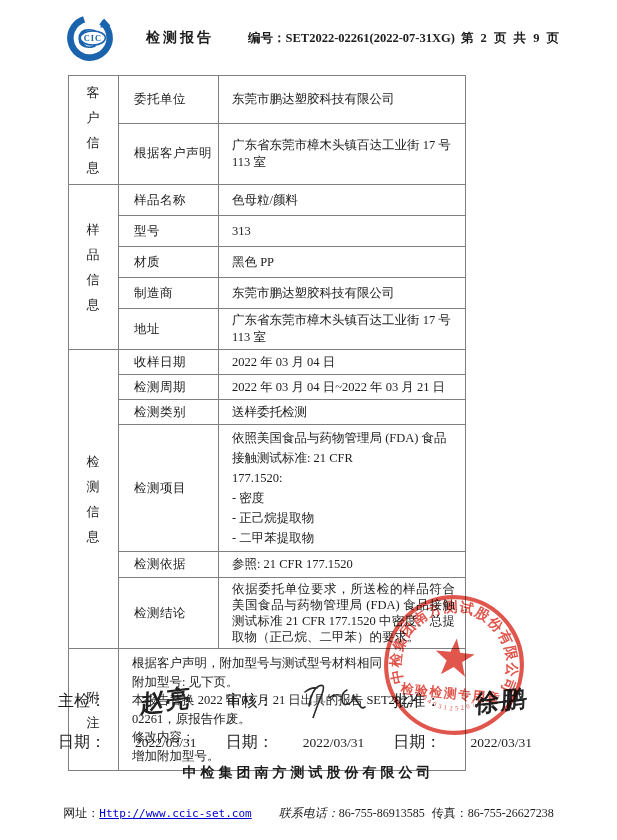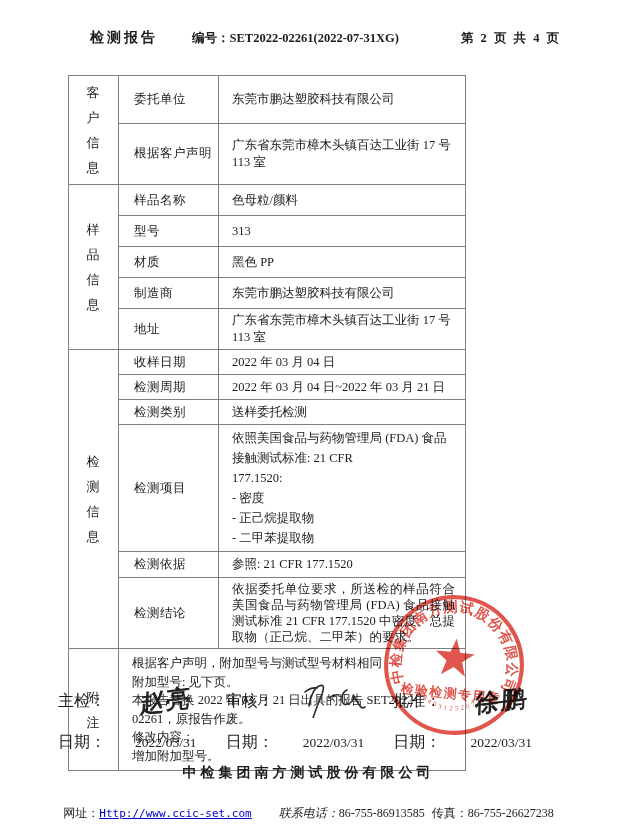--- a/index.html
+++ b/index.html
@@ -50,23 +50,34 @@
   
   .stamp{position:absolute;left:380px;top:591px;width:148px;height:148px;z-index:6;
          opacity:.9;mix-blend-mode:multiply;transform:rotate(6deg);}
 </style>
 </head>
 <body>
 
 <div class="page">
 
   <div class="hdr">
+    <div class="logo">
+      <svg viewBox="0 0 60 52" width="56" height="50">
+        <g stroke="none">
+          <circle cx="30" cy="26" r="21" fill="none" stroke="#1a63ad" stroke-width="7" stroke-dasharray="112 20" transform="rotate(-55 30 26)"></circle>
+          <polygon points="45,5 52,13 41,15" fill="#1a63ad"></polygon>
+          <text x="16" y="37" font-size="31" font-weight="bold" fill="#1a63ad" font-family="Liberation Serif, serif">C</text>
+          <ellipse cx="33" cy="26" rx="13.5" ry="7.6" fill="#ffffff" stroke="#1a63ad" stroke-width="1.6"></ellipse>
+          <text x="33" y="29.5" font-size="9" font-weight="bold" fill="#1a63ad" text-anchor="middle" letter-spacing="1" font-family="Liberation Serif, serif">CIC</text>
+        </g>
+      </svg>
+    </div>
     <div class="hdr-title">检测报告</div>
     <div class="hdr-no"><span>编号：</span><span>SET2022-02261(2022-07-31XG)</span></div>
-    <div class="hdr-page">第 2 页 共 4 页</div>
+    <div class="hdr-page">第 2 页 共 9 页</div>
   </div>
 
   <table class="rpt">
     <colgroup>
         <col style="width:50px">
         <col style="width:100px">
         <col>
       </colgroup>
     <tbody>
 

